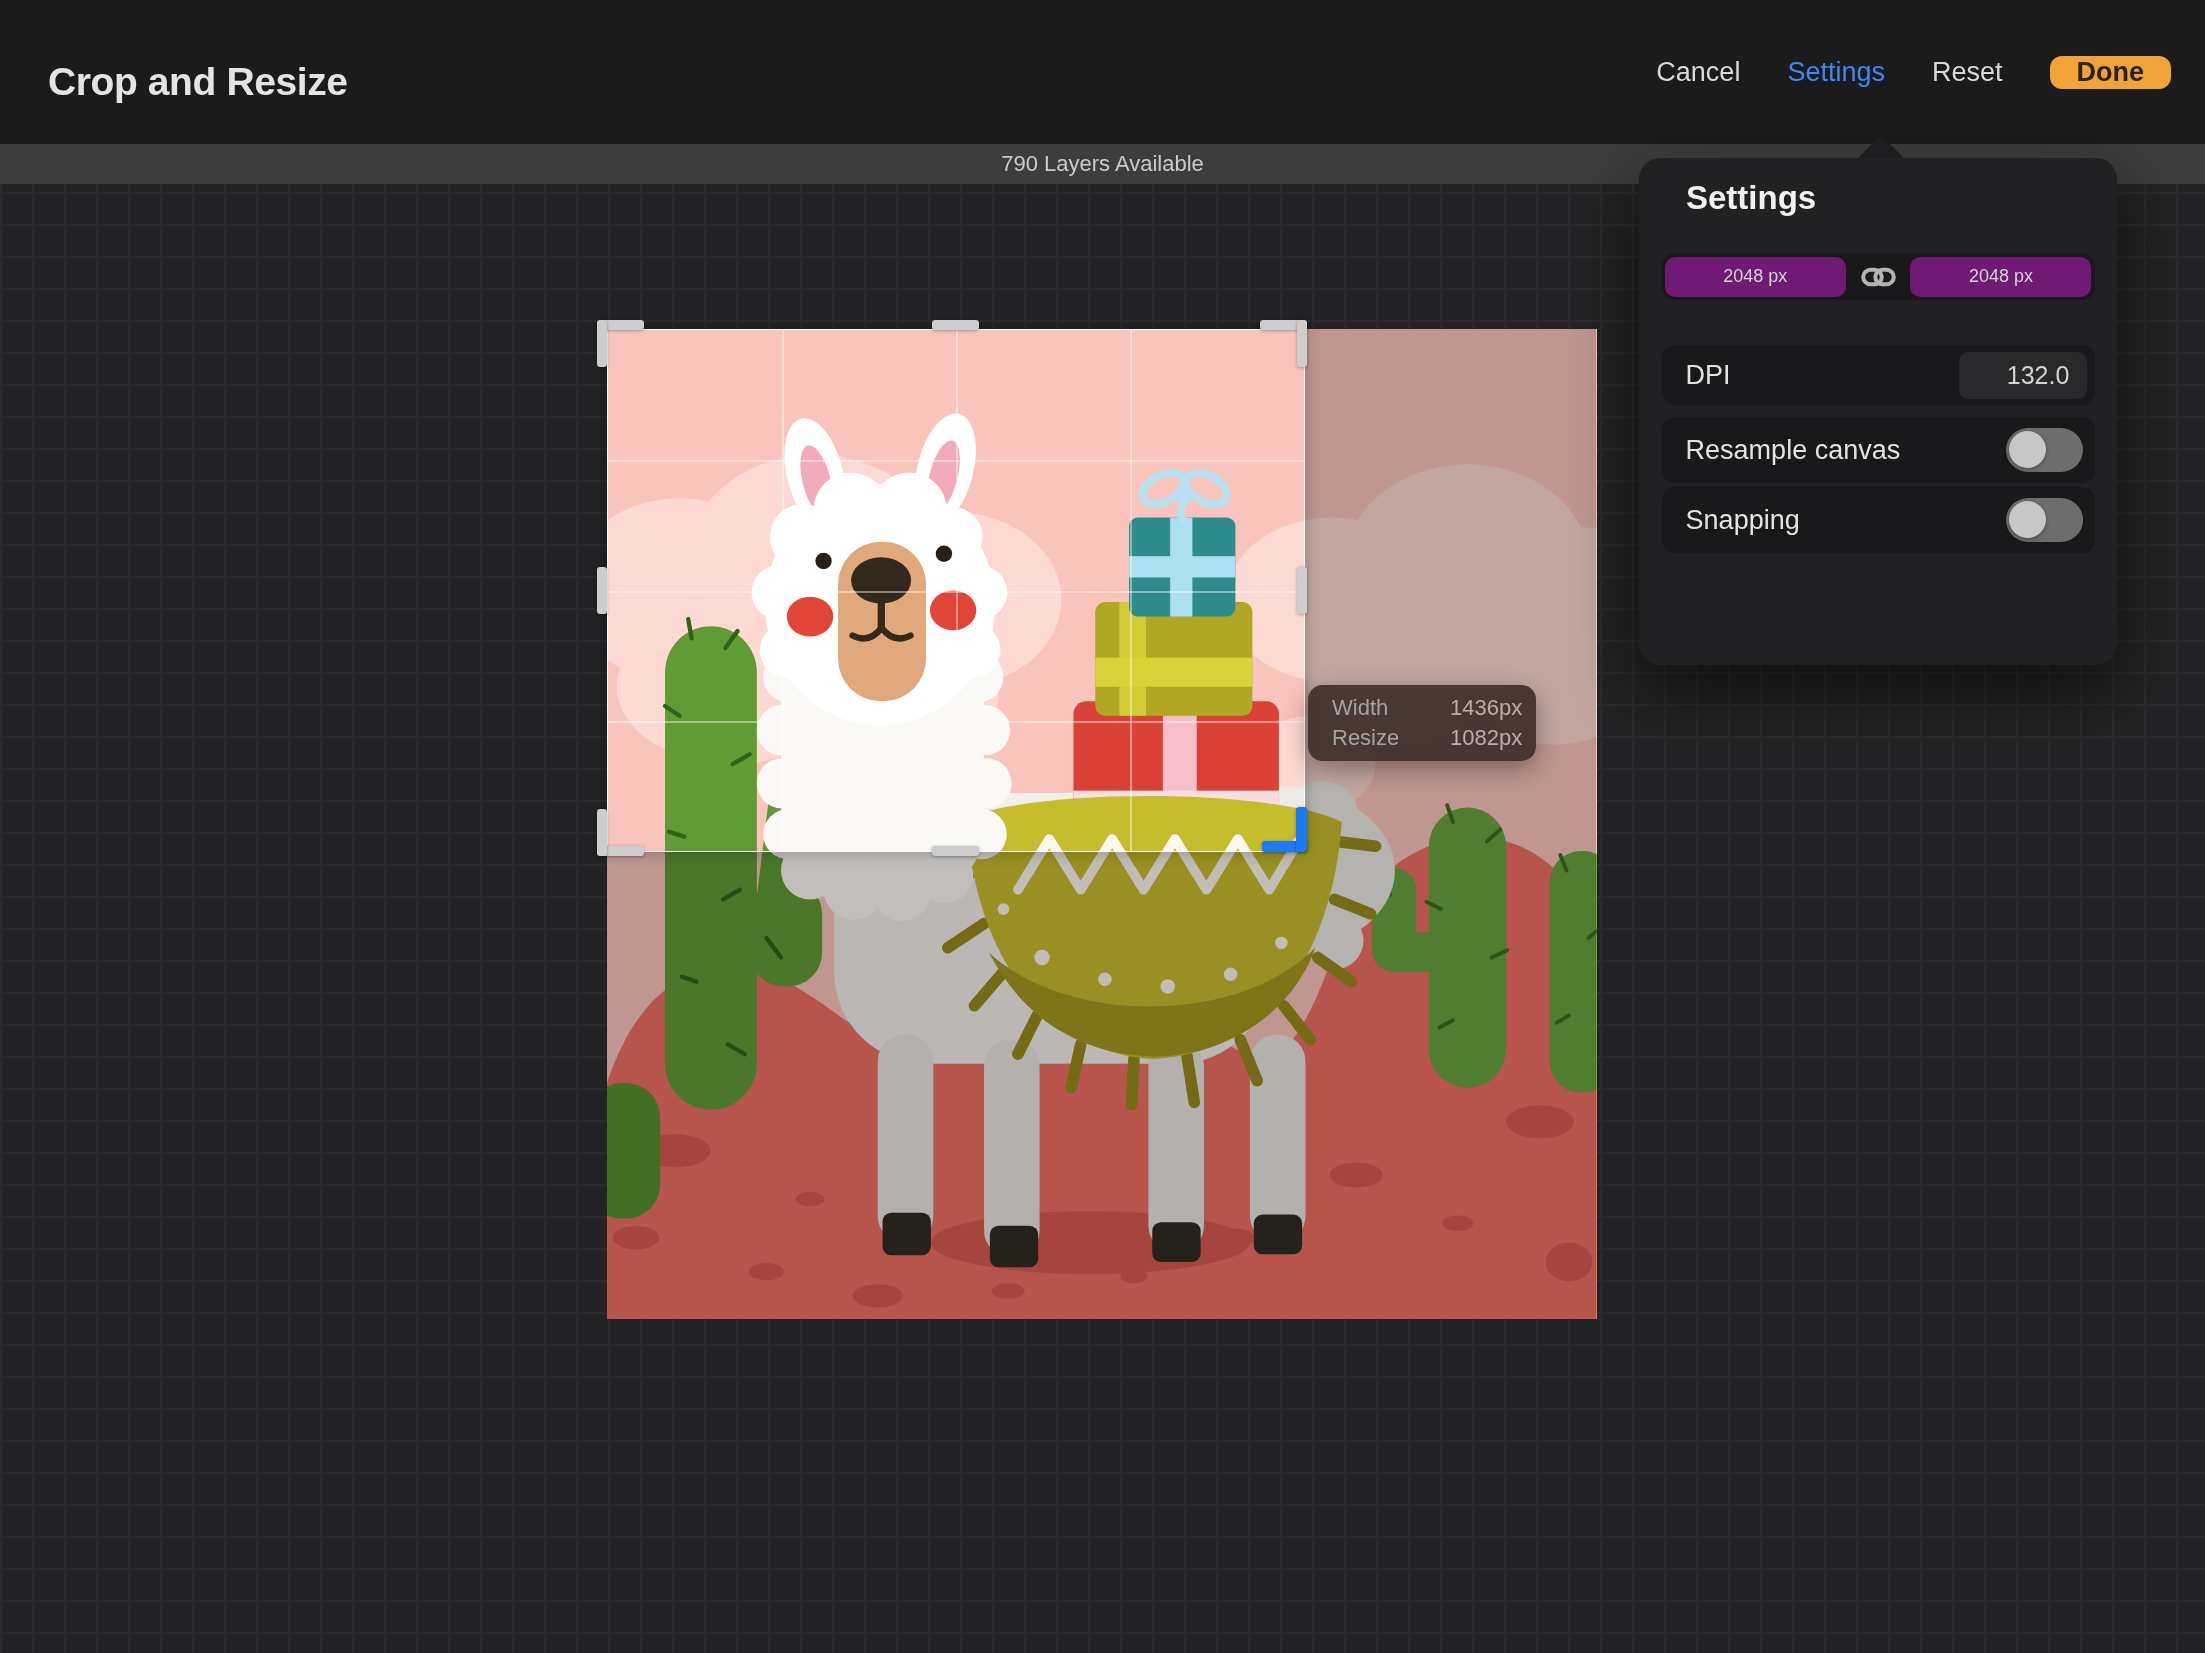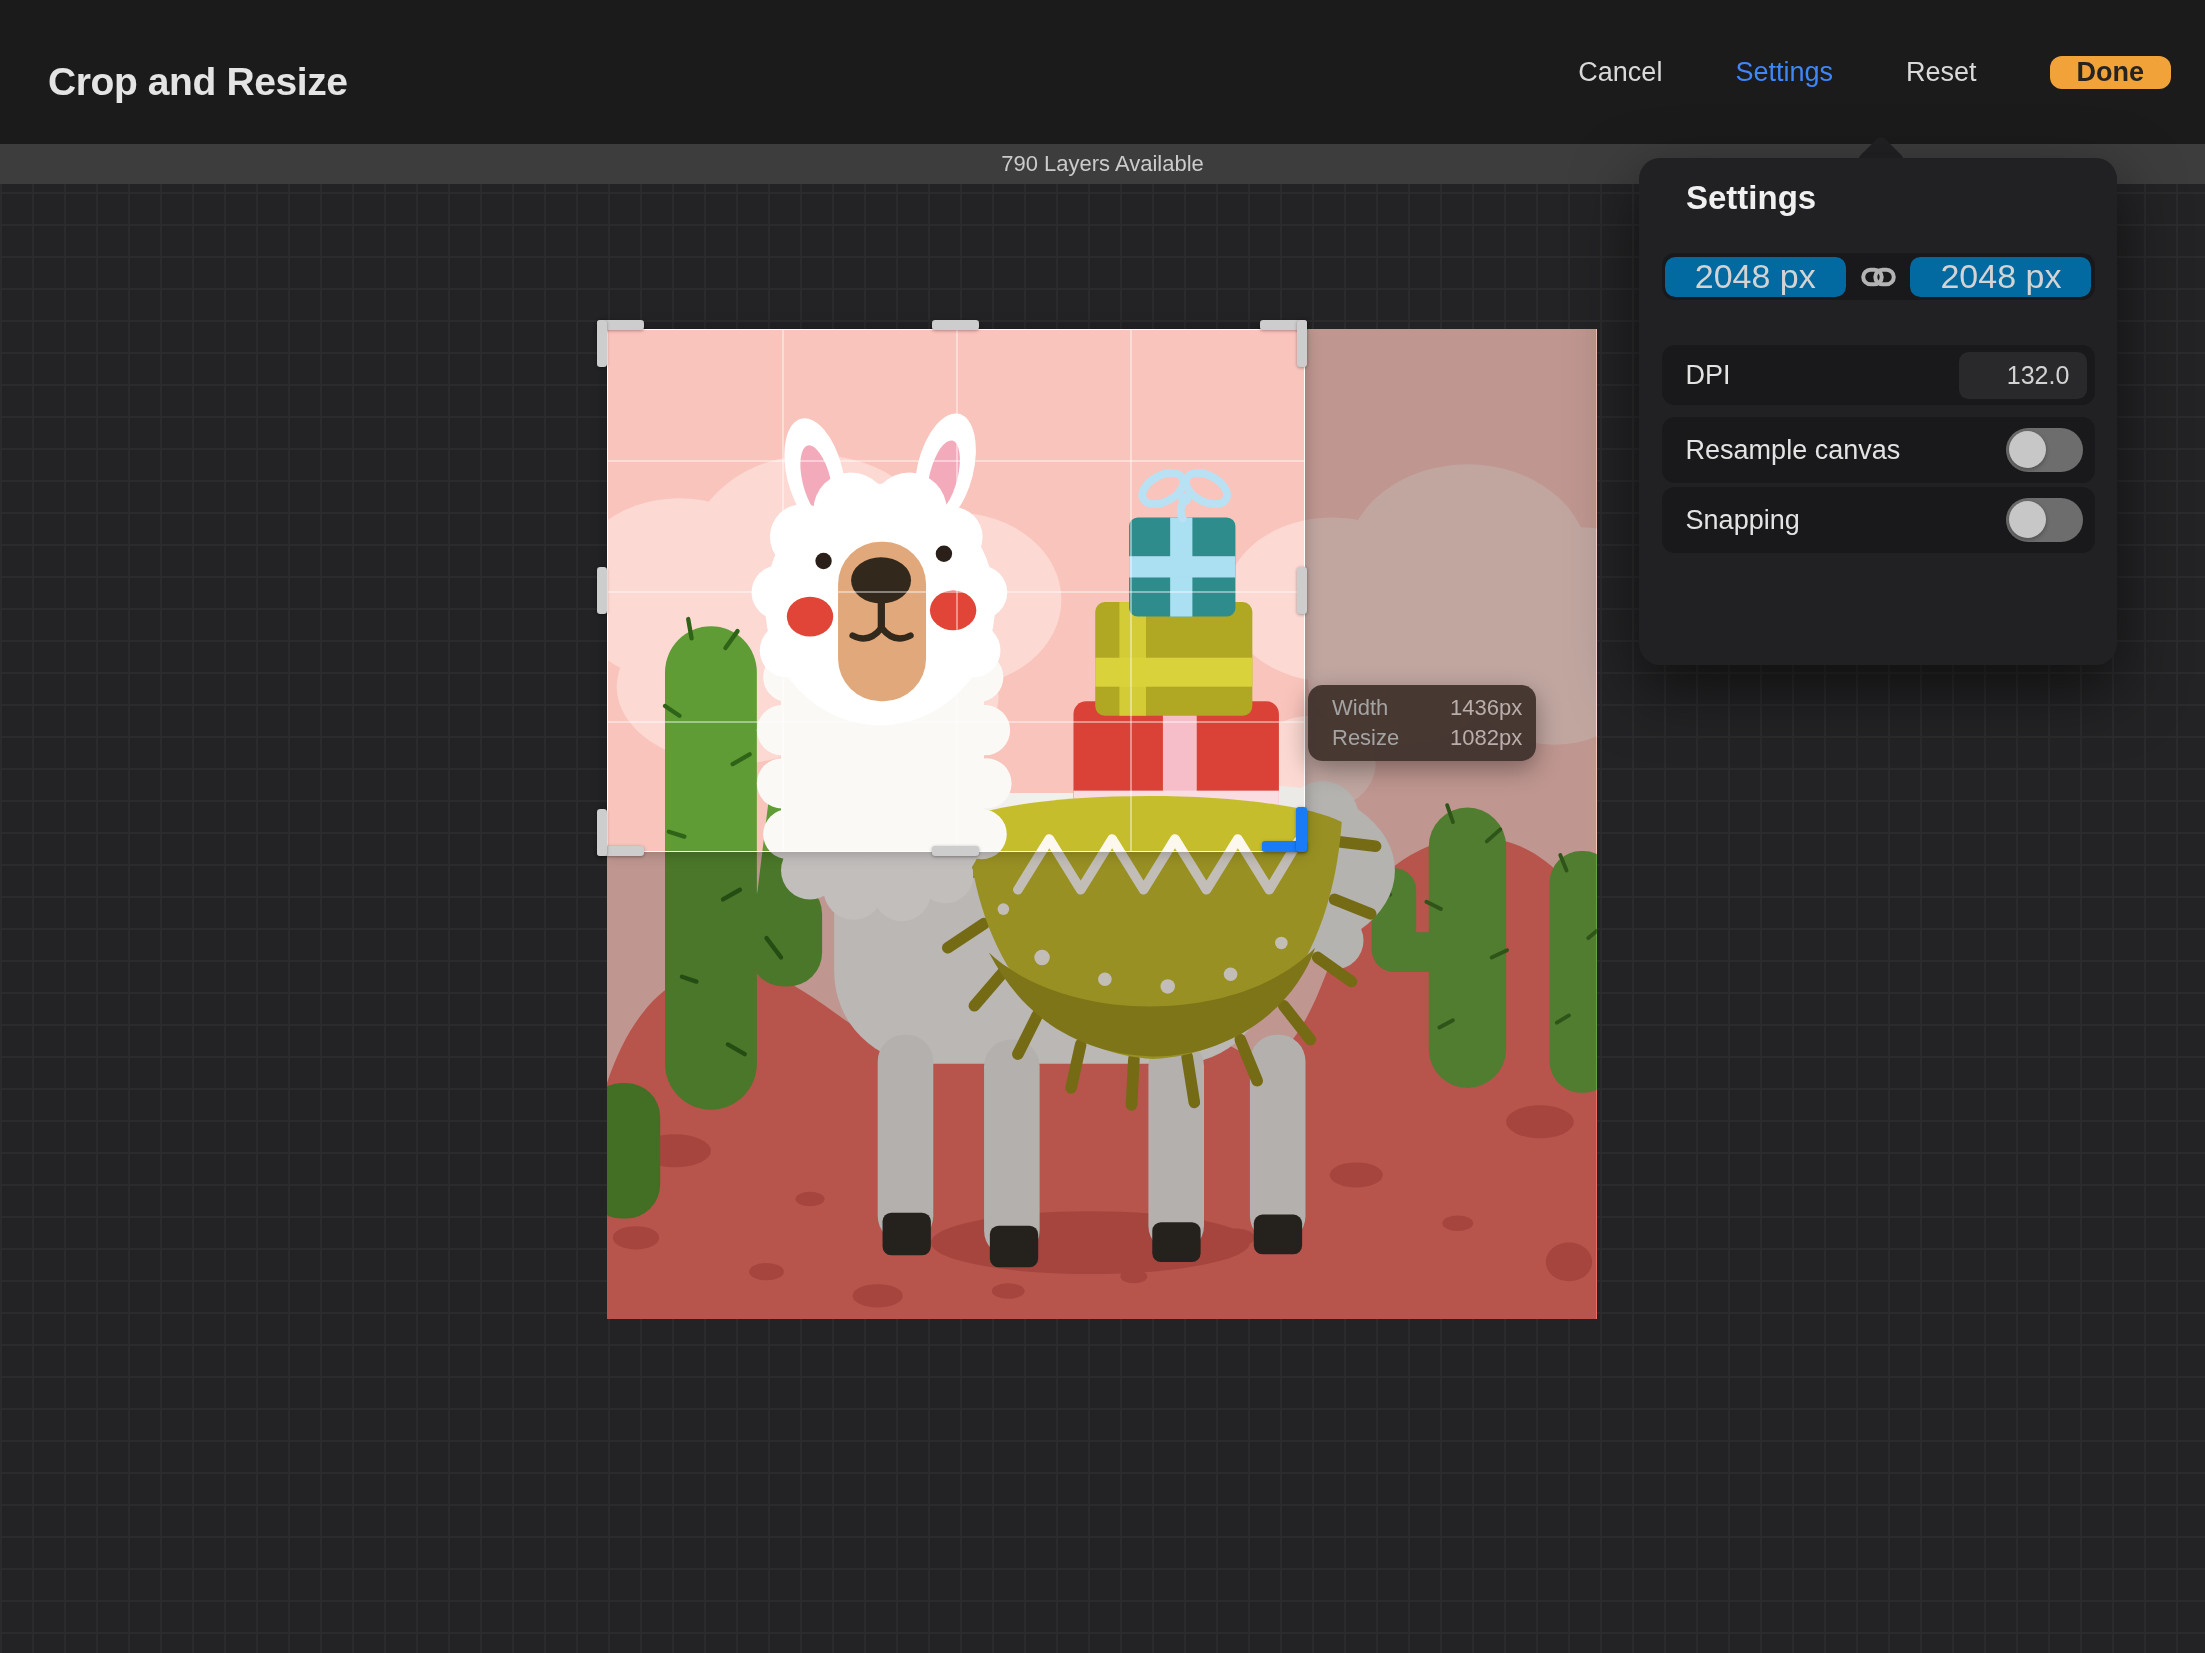--- a/index.html
+++ b/index.html
@@ -38,42 +38,42 @@
              box-shadow:0 8px 24px rgba(0,0,0,.35);
              display:grid; grid-template-columns:118px 1fr; align-content:center;
              row-gap:4px; padding:0 0 0 24px; }
   .tooltip .lab { font-size:22px; font-weight:400; color:#a3a3a3; }
   .tooltip .val { font-size:22px; color:#b9aeab; }
 
   
   .header { position:absolute; left:0; top:0; width:2205px; height:144px; background:#1b1b1c; z-index:30; }
   .title { position:absolute; left:48px; top:0; height:164px; display:flex; align-items:center;
            font-size:39px; font-weight:700; letter-spacing:-0.4px; color:#e4e4e4; }
-  .nav { position:absolute; right:34px; top:0; height:144px; display:flex; align-items:center; gap:73px; }
+  .nav { position:absolute; right:34px; top:0; height:144px; display:flex; align-items:center; gap:47px; }
   .nav-btn { font-size:27px; color:#d9d9d9; cursor:default; }
   .nav-btn.active { color:#3f86f8; }
   .done-btn { font-size:27px; font-weight:600; color:#262320; background:#f1a33a;
               padding:1px 27px; border-radius:12px; }
 
   .status-bar { position:absolute; left:0; top:144px; width:2205px; height:40px;
                 background:#3d3d3e; display:flex; align-items:center; justify-content:center; z-index:20; }
   .status-bar span { font-size:22px; color:#cbcbcb; }
 
   
   .popover-arrow { position:absolute; left:1864px; top:142px; width:34px; height:34px;
                    background:#212124; transform:rotate(45deg); border-radius:4.8px; z-index:49; }
   .panel { position:absolute; left:1639px; top:158px; width:478px; height:507px;
            background:#212124; border-radius:21px; z-index:50;
            box-shadow:0 24px 65px rgba(0,0,0,0.55); }
   .panel-title { position:absolute; left:47px; top:21px; font-size:33px; font-weight:700; color:#f0f0f0; }
   .card { position:absolute; left:22.6px; width:433px; background:#19191b; border-radius:13px; }
   .card.size-row { top:95px; height:47px; display:flex; align-items:center; padding:3.2px; }
-  .size-field { width:181px; height:40px; background:#0369a1; border-radius:10.5px;
+  .size-field { width:181px; height:40px; background:#701a75; border-radius:10.5px;
                 display:flex; align-items:center; justify-content:center;
-                font-size:34px; color:#d3d3d3; }
+                font-size:18px; color:#d3d3d3; }
   .link-wrap { flex:1; display:flex; align-items:center; justify-content:center; }
 
   .card.dpi-row { top:187px; height:60px; }
   .row-label { position:absolute; left:24px; top:0; height:100%; display:flex; align-items:center;
                font-size:27px; color:#e3e3e3; }
   .dpi-field { position:absolute; right:7.3px; top:6.5px; width:128px; height:47px;
                background:#29292c; border-radius:9.7px; display:flex; align-items:center;
                justify-content:flex-end; padding-right:18px; font-size:25px; color:#d3d3d3; }
 
   .card.toggle-row1 { top:259px; height:66px; }

